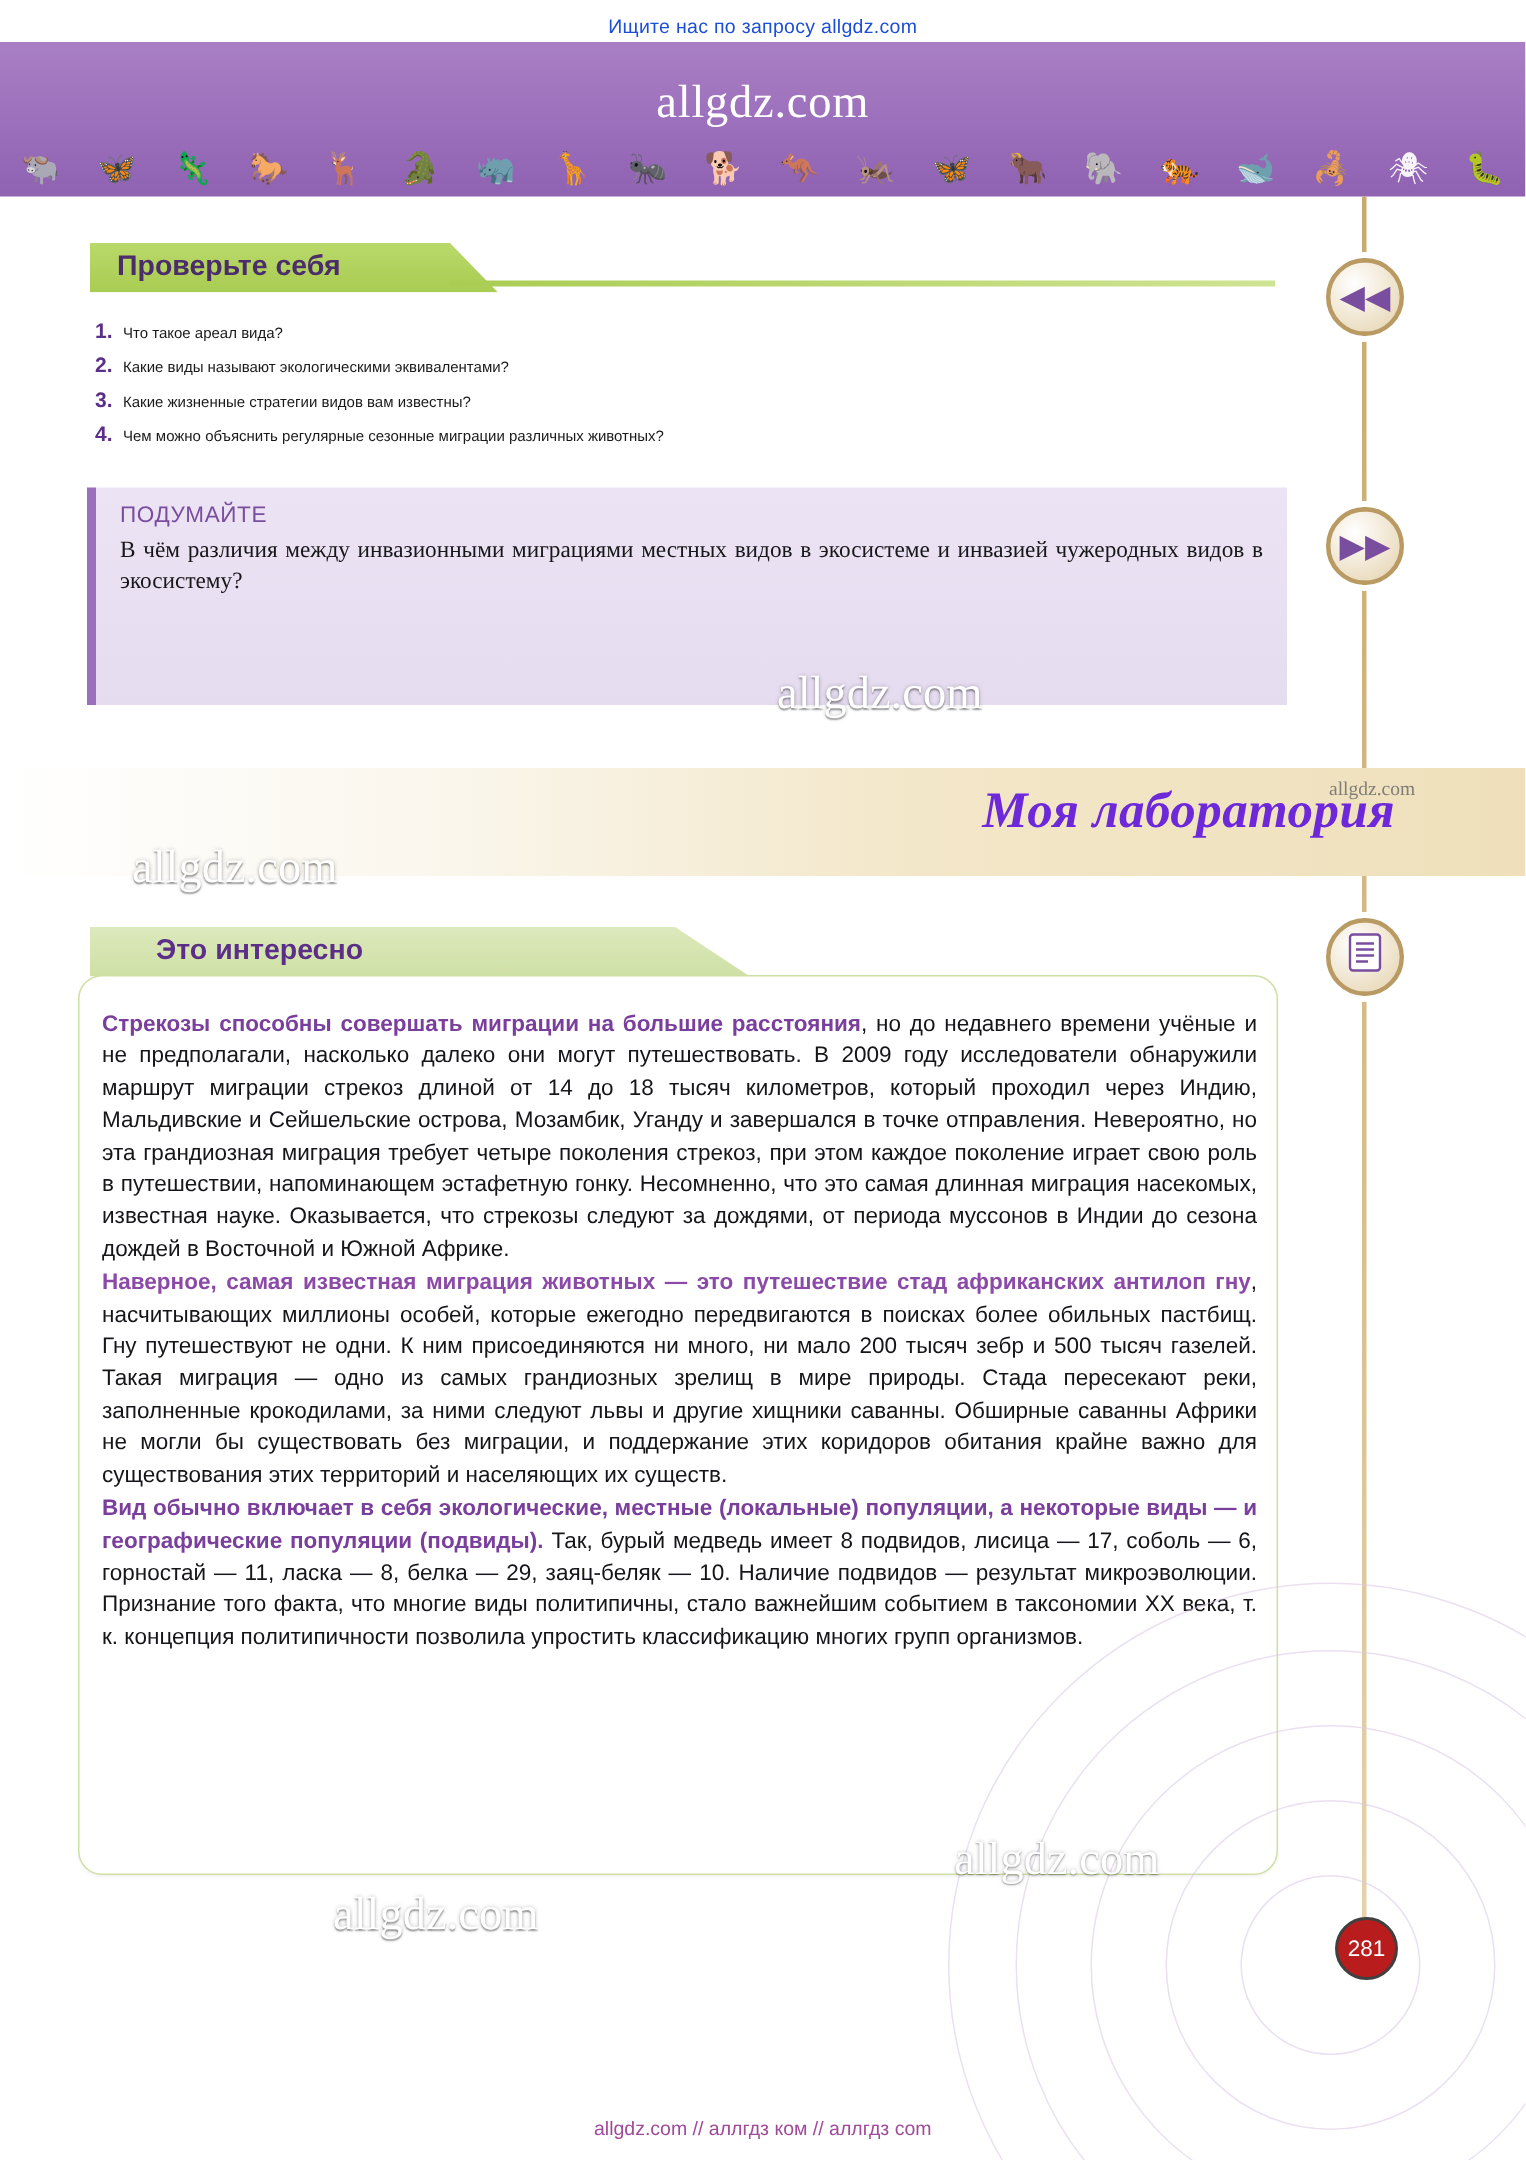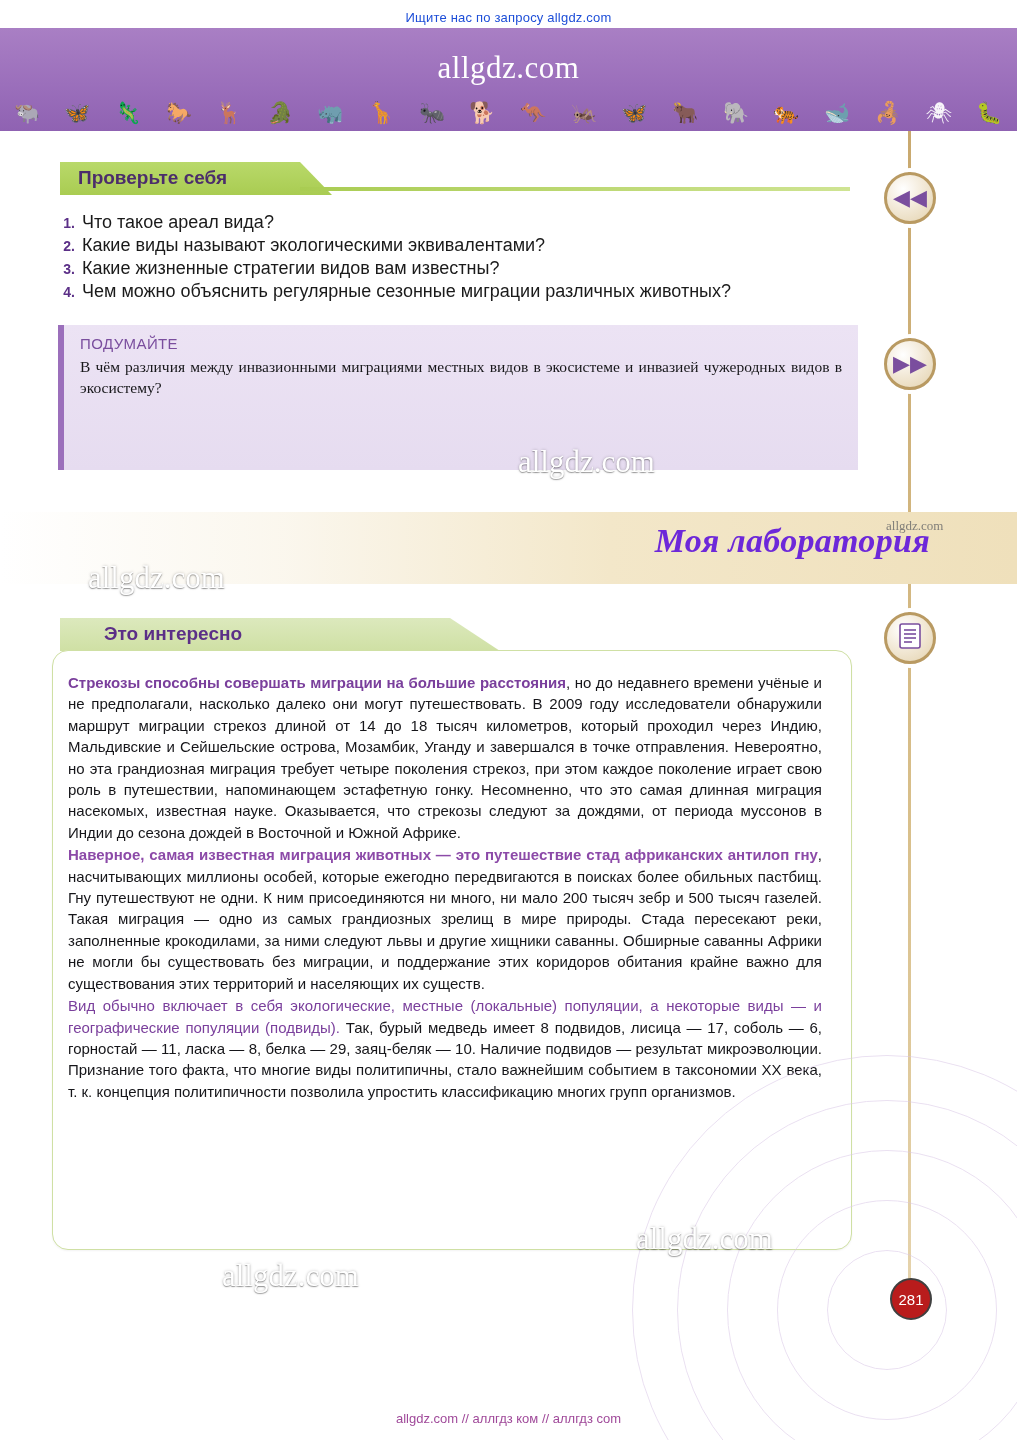--- a/index.html
+++ b/index.html
@@ -131,21 +131,21 @@
 
   
   .questions {
     position: absolute; top: 212px; left: 58px; width: 800px;
   }
   .q-row { display: flex; align-items: baseline; margin-bottom: 2px; }
   .q-num {
     width: 24px; flex: 0 0 24px; text-align: right;
     color: #5b2f87; font-weight: bold; font-size: 14px; padding-right: 7px;
   }
-  .q-text { font-size: 18px; color: #1a1a1a; line-height: 21px; }
+  .q-text { font-size: 10px; color: #1a1a1a; line-height: 21px; }
 
   
   .think-box {
     position: absolute; top: 325px; left: 58px;
     width: 800px; min-height: 145px;
     background: linear-gradient(180deg,#ece3f4 0%, #e6dcf0 100%);
     border-left: 6px solid #9b6fbb;
     padding: 10px 16px 12px 16px;
   }
   .think-title {
@@ -194,24 +194,24 @@
     border: 1px solid #cfe0a4;
     border-radius: 16px;
     box-shadow: 0 1px 2px rgba(0,0,0,.05);
   }
   .article-body {
     position: absolute; top: 672px; left: 68px;
     width: 770px;
     font-size: 15px; line-height: 21.4px; color: #16161a;
     text-align: justify;
   }
-  .article-body p { margin: 0 16px 1px 0; }
+  .article-body p { margin: 0 0 1px 0; }
   .lead-bold { color: #7a3f9c; font-weight: bold; }
   .lead-bold-2 { color: #8c4aa8; font-weight: bold; }
-  .lead-bold-3 { color: #7a3f9c; font-weight: normal; }
+  .lead-bold-3 { color: #7a3f9c; font-weight: bold; }
 
   
   .wm {
     position: absolute;
     color: #ffffff;
     font-family: "Liberation Serif", serif;
     text-shadow: 0 1px 1px rgba(0,0,0,.35), 0 0 3px rgba(0,0,0,.25);
     pointer-events: none;
     z-index: 5;
   }

